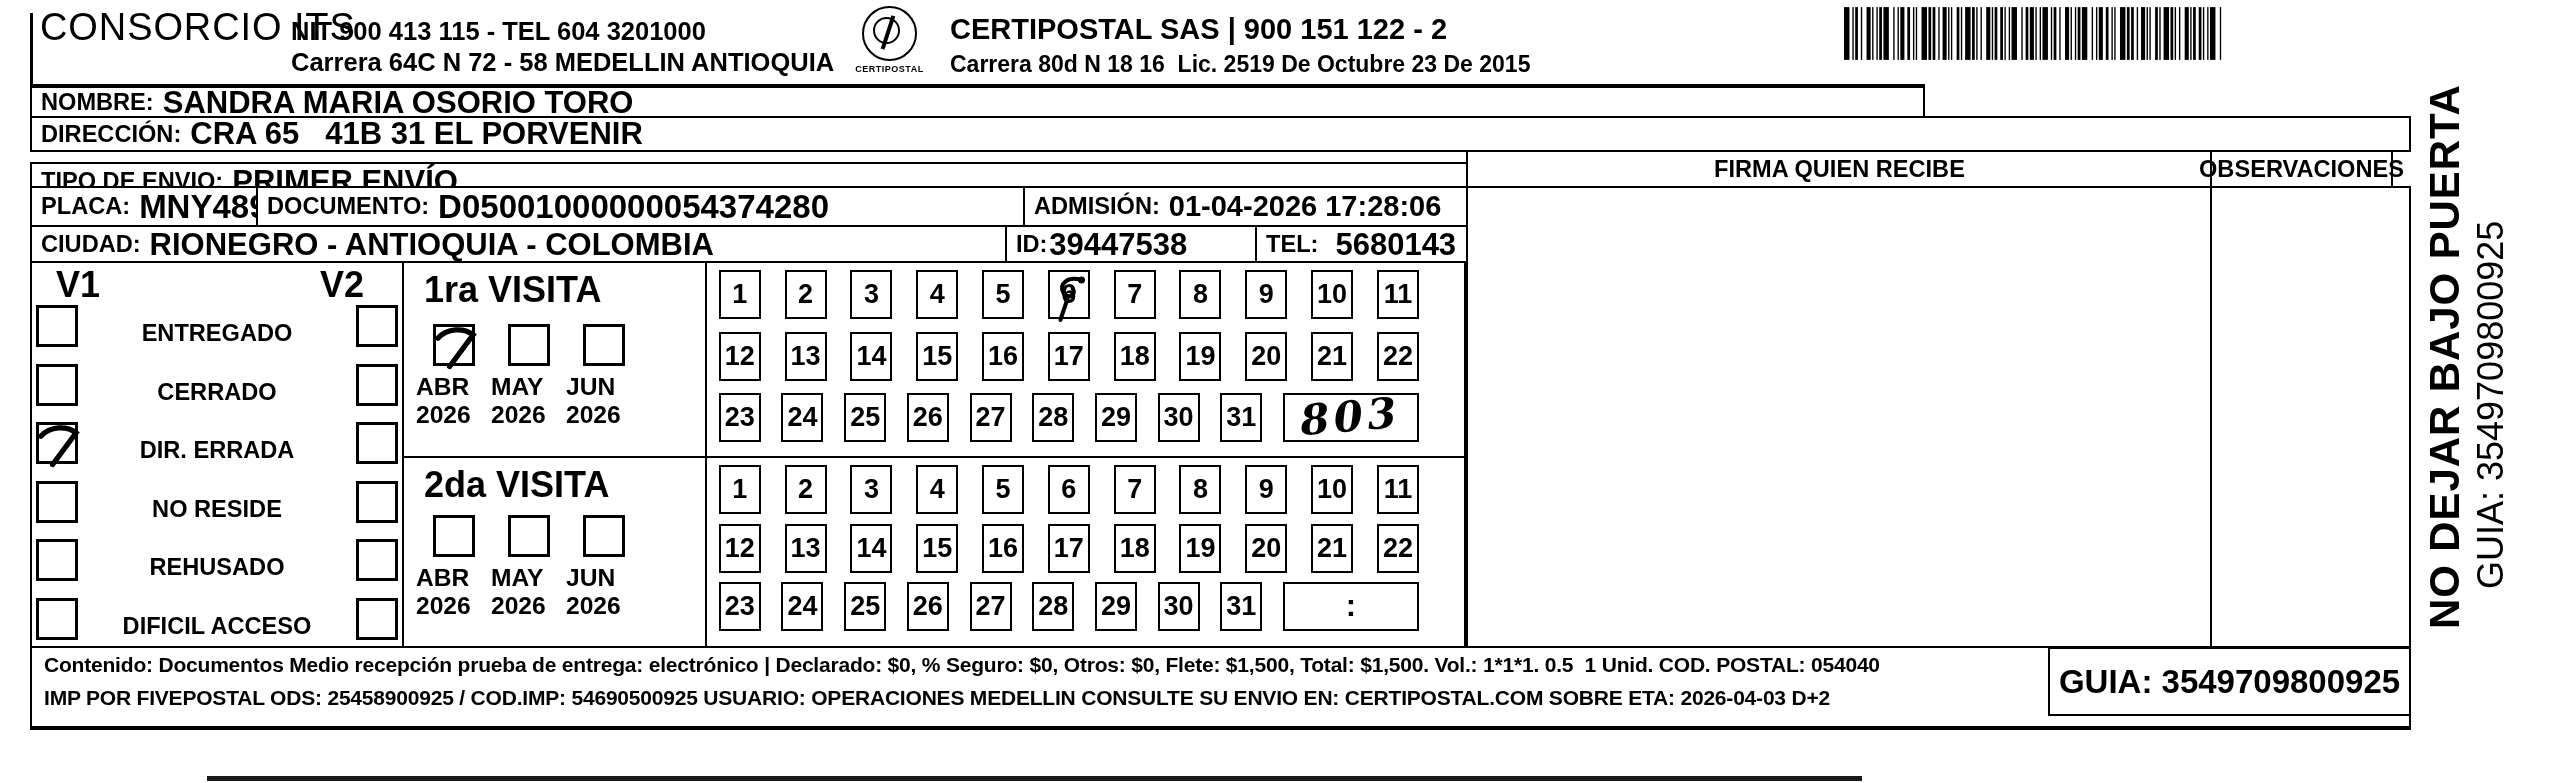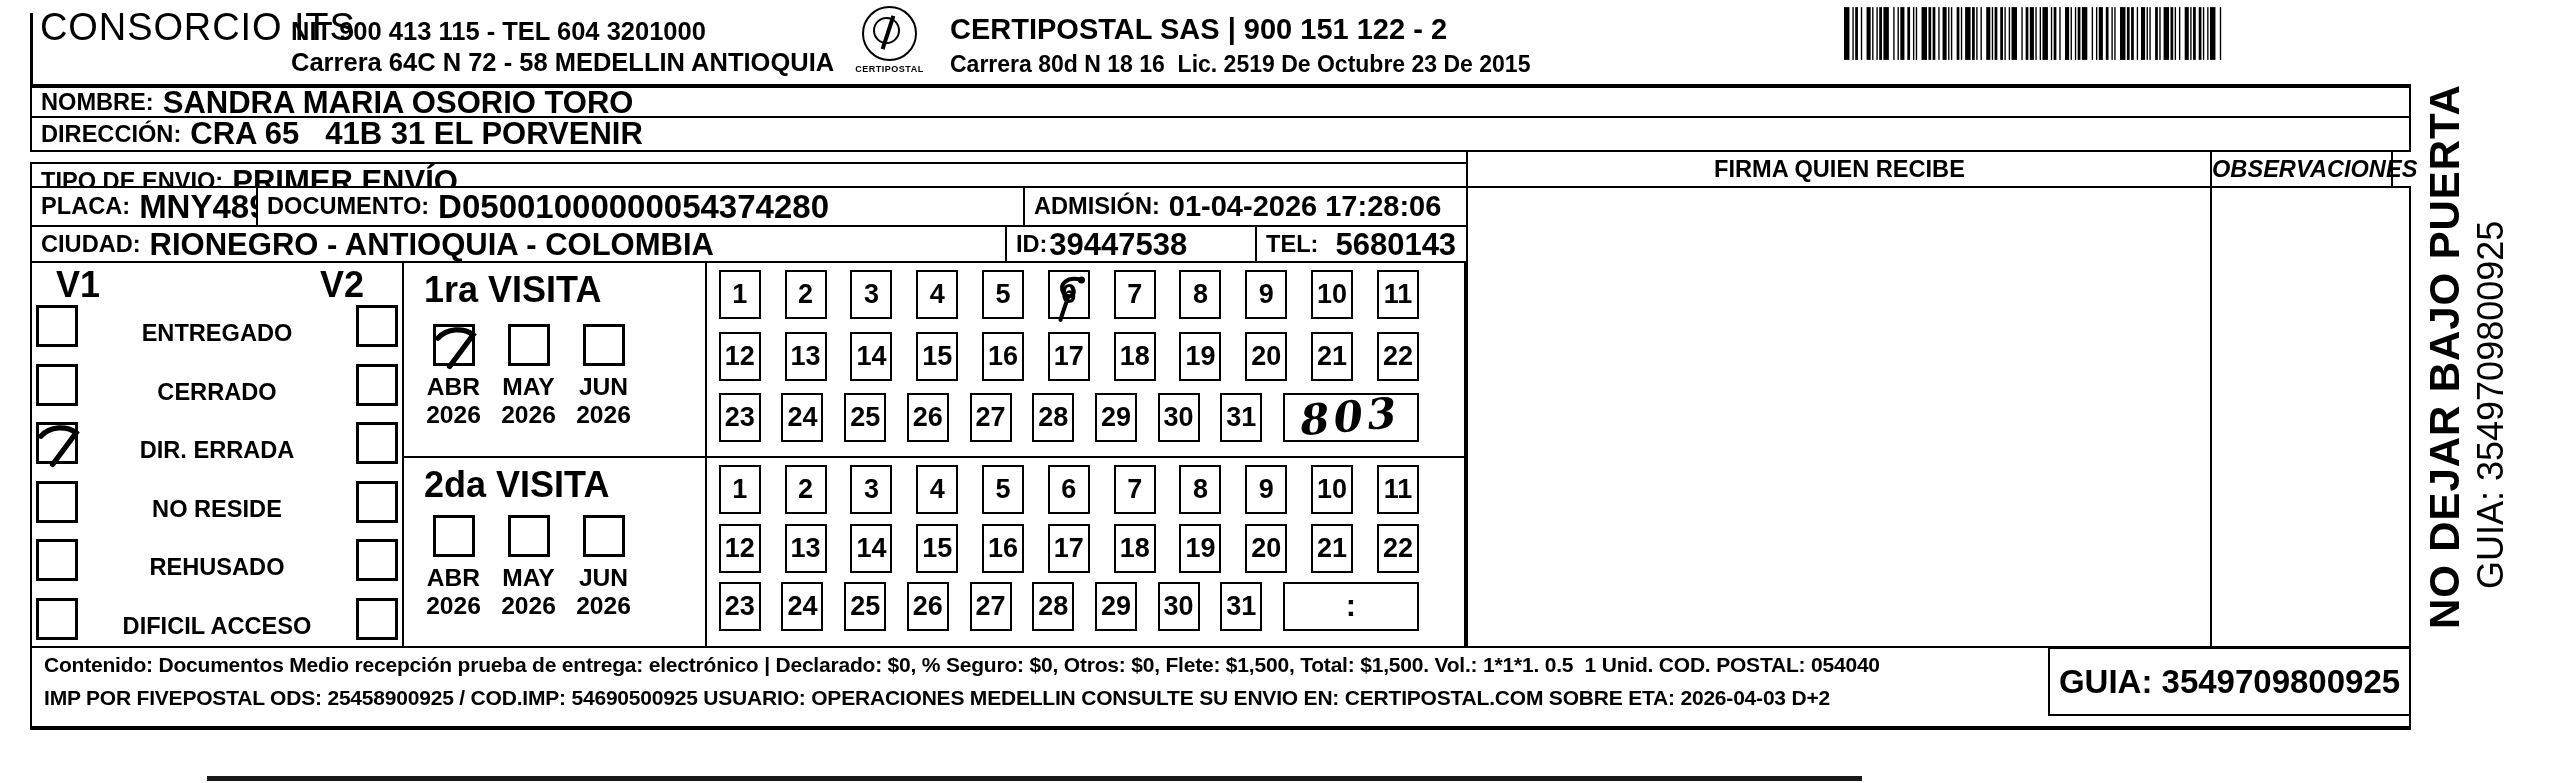--- a/index.html
+++ b/index.html
@@ -10,21 +10,21 @@
   .row-flex{display:flex;align-items:center;gap:9px;padding-left:9px;}
   .lbl{font-weight:bold;white-space:pre;}
   .val{white-space:pre;} .s26{font-size:23.6px;}
   .s32{font-size:29px;} .s34{font-size:31px;} .s36{font-size:33px;}
   .w600{font-weight:600;}
   .checkbox{width:42px;height:42px;border:3.6px solid #000;box-sizing:border-box;
             position:relative;background:#fff;flex:0 0 auto;}
   .checkbox svg{position:absolute;left:-3.6px;top:-5.5px;width:47px;height:49px;}
   .st-row{display:flex;align-items:flex-end;height:45px;}
   .st-label{flex:1;text-align:center;font-weight:bold;font-size:23.6px;}
-  .month-col{width:75px;text-align:center;}
+  .month-col{width:75px;}
   .month-col .checkbox{margin:0 auto;}
   .month-name{font-weight:bold;font-size:24.6px;margin-top:7.3px;}
   .month-year{font-weight:bold;font-size:24.6px;}
   .cal{display:flex;flex-direction:column;justify-content:space-between;
        padding:7.3px 45px 14.5px 11.8px;height:100%;box-sizing:border-box;}
   .cal-row{display:flex;justify-content:space-between;}
   .day-box{width:42px;height:49px;border:2.7px solid #000;box-sizing:border-box;
            text-align:center;font-weight:bold;font-size:27px;line-height:44px;
            position:relative;background:#fff;}
   .wide-box{width:136px;height:49px;border:2.7px solid #000;box-sizing:border-box;
@@ -139,39 +139,39 @@
         <rect x="374.40000000000003" y="0" width="4.5" height="58"></rect>
         <rect x="380.50000000000006" y="0" width="1.5" height="58"></rect>
         <rect x="383.6000000000001" y="0" width="3" height="58"></rect>
         <rect x="389.80000000000007" y="0" width="3" height="58"></rect>
         <rect x="394.4000000000001" y="0" width="1.5" height="58"></rect>
         <rect x="399.1000000000001" y="0" width="1.5" height="58"></rect>
         <rect x="402.2000000000001" y="0" width="6" height="58"></rect>
         <rect x="413.0000000000001" y="0" width="1.5" height="58"></rect>
       </svg></div>
 
-  <div class="box row-flex" style="left:30px;top:84px;width:2381px;height:35px;border-top-width:4.5px;">
+  <div class="box row-flex" style="left:30px;top:84px;width:1895px;height:35px;border-top-width:4.5px;">
     <span class="lbl s26">NOMBRE:</span>
     <span class="val s34 w600">SANDRA MARIA OSORIO TORO</span>
   </div>
 
   <div class="box row-flex" style="left:30px;top:116px;width:2381px;height:36px;">
     <span class="lbl s26">DIRECCIÓN:</span>
     <span class="val s34 w600">CRA 65   41B 31 EL PORVENIR</span>
   </div>
 
   <div class="box row-flex" style="left:30px;top:162px;width:1438px;height:39px;">
     <span class="lbl s26">TIPO DE ENVIO:</span>
     <span class="val s34 w600">PRIMER ENVÍO</span>
   </div>
 
   <div class="box" style="left:1466px;top:150px;width:747px;height:39px;display:flex;align-items:center;justify-content:center;">
     <span class="lbl s26">FIRMA QUIEN RECIBE</span>
   </div>
-  <div class="box" style="left:2210px;top:150px;width:183px;height:39px;display:flex;align-items:center;font-style:italic;">
+  <div class="box" style="left:2210px;top:150px;width:183px;height:39px;display:flex;align-items:center;justify-content:center;">
     <span class="lbl s26">OBSERVACIONES</span>
   </div>
 
   <div class="box row-flex" style="left:30px;top:186px;width:229px;height:41px;">
     <span class="lbl s26">PLACA:</span>
     <span class="val s36 w600">MNY489</span>
   </div>
   <div class="box row-flex" style="left:256px;top:186px;width:769px;height:41px;">
     <span class="lbl s26">DOCUMENTO:</span>
     <span class="val s36 w600">D05001000000054374280</span>

